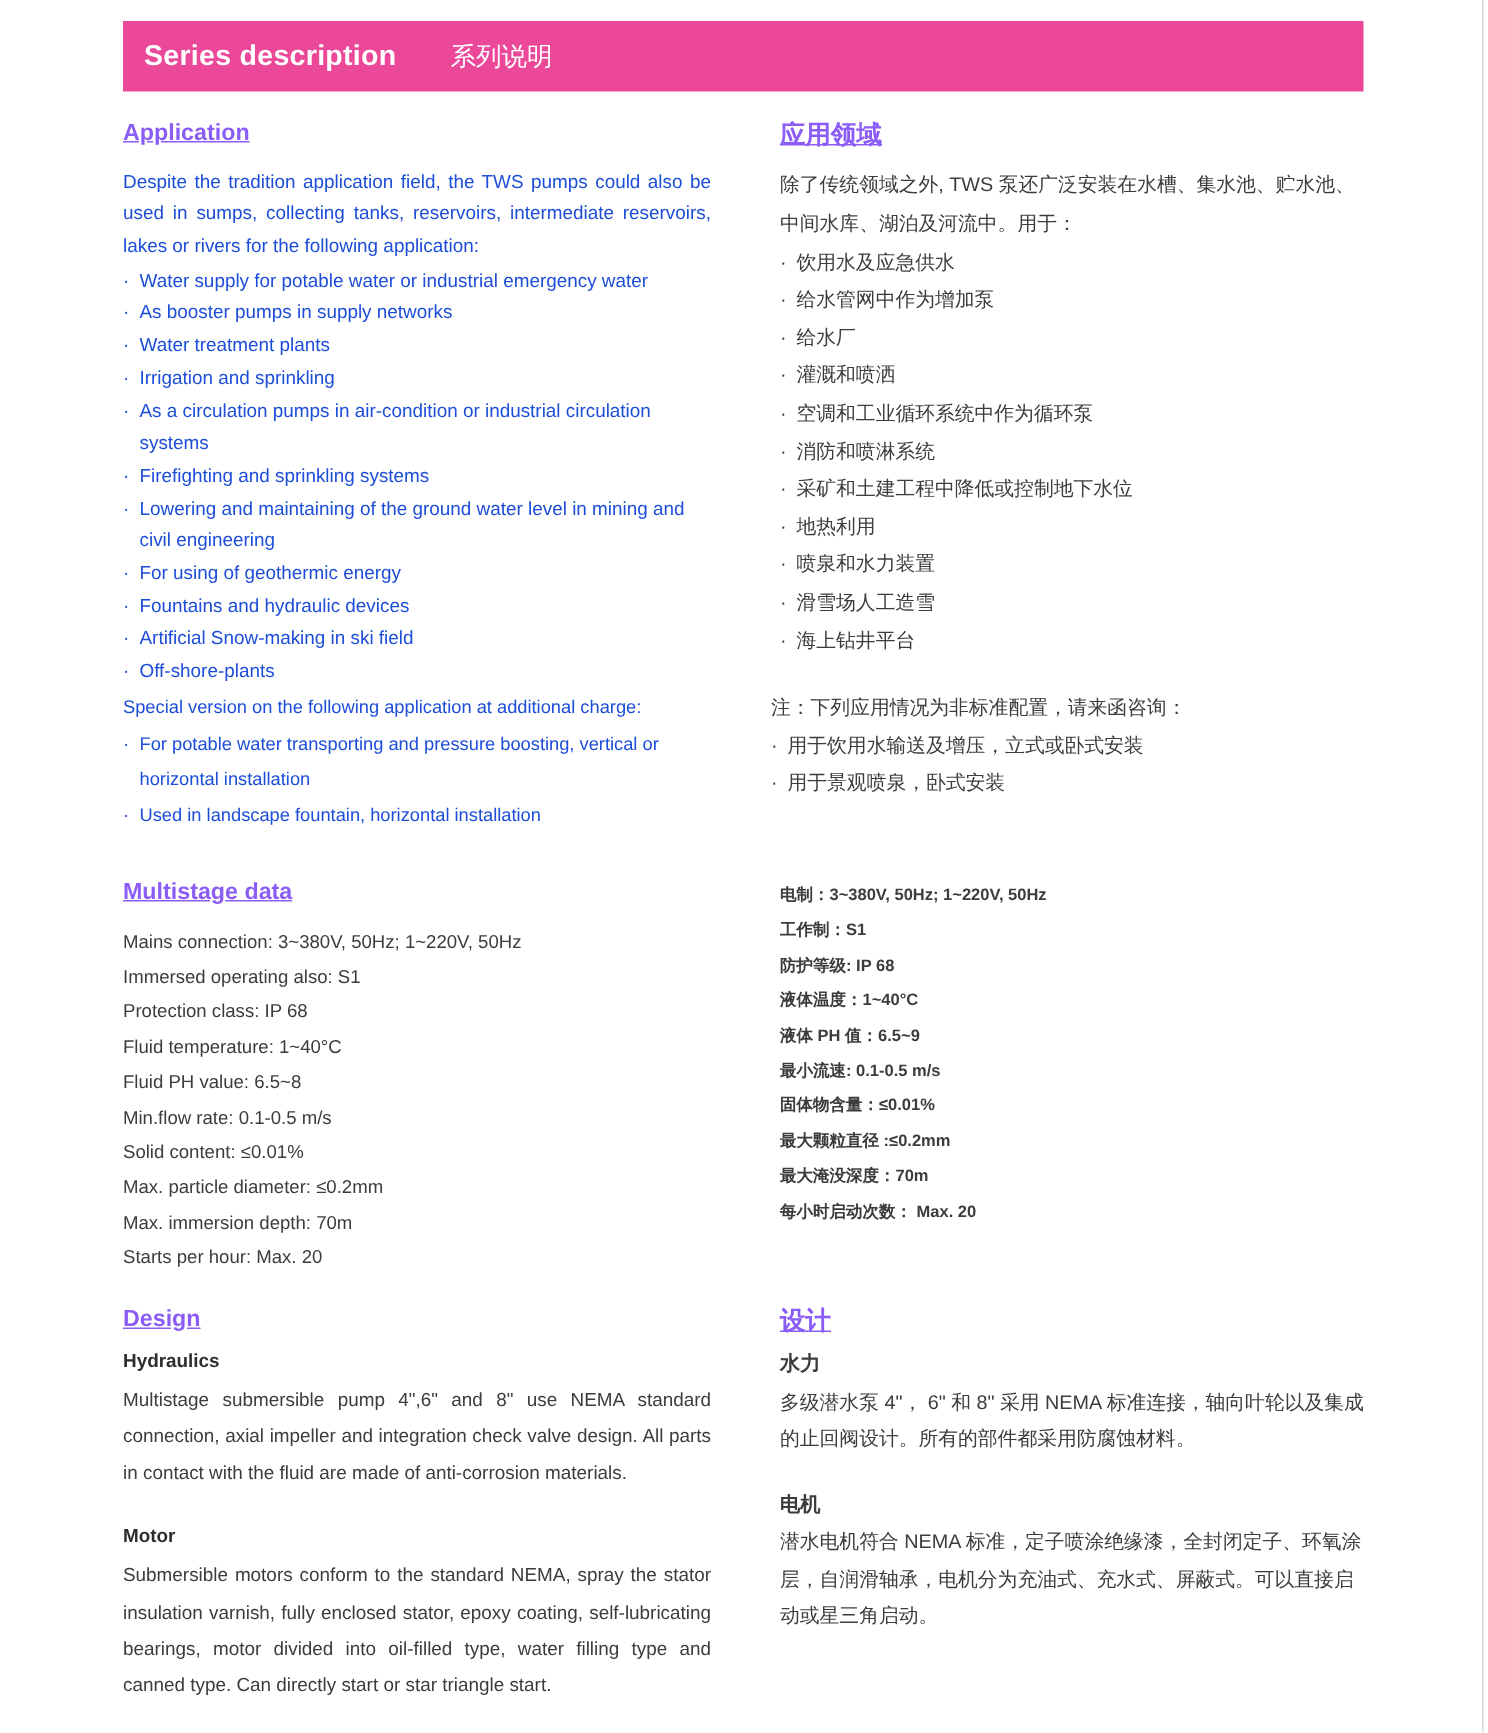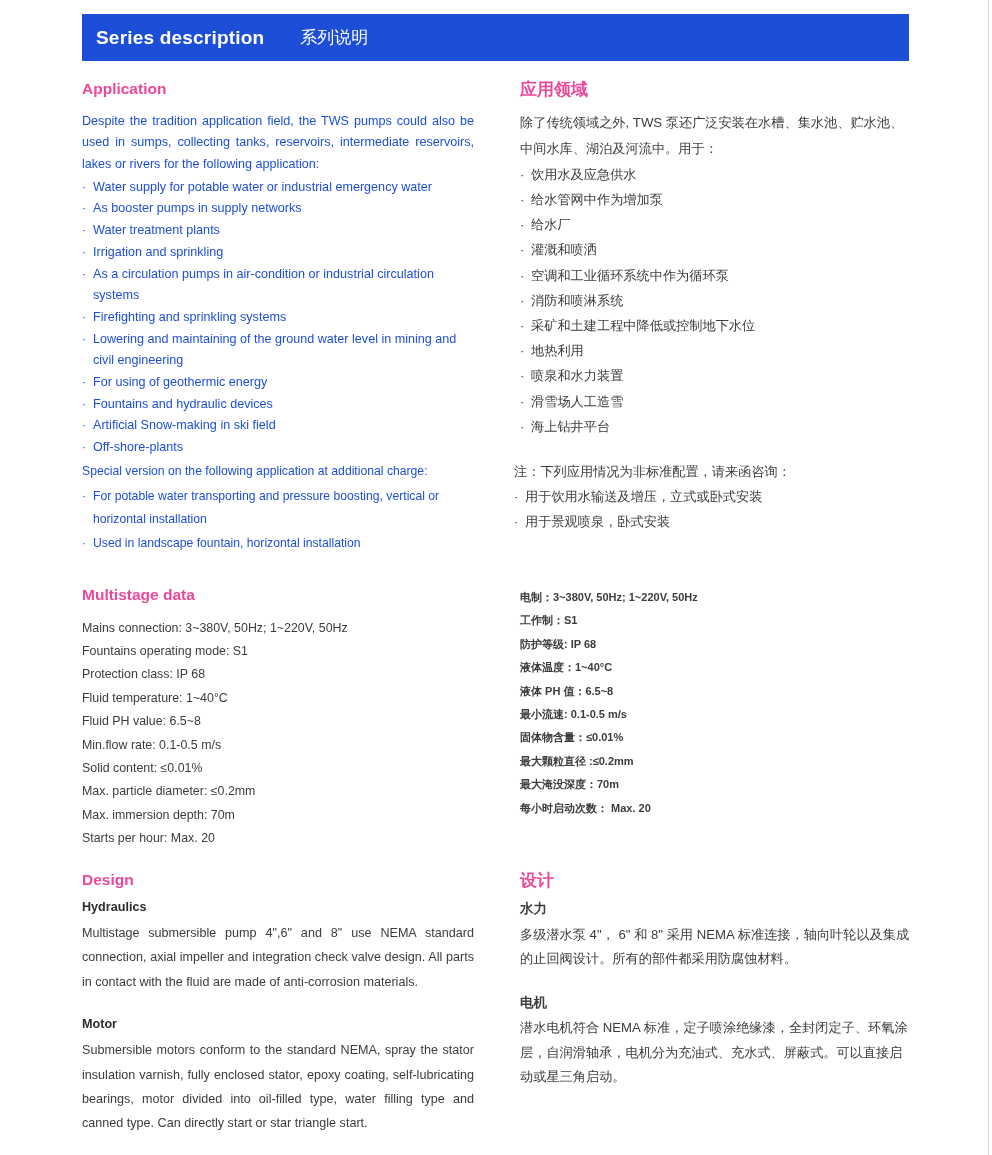--- a/index.html
+++ b/index.html
@@ -11,38 +11,38 @@
     color: #3c3c3c;
     overflow: hidden;
   }
   .page-edge {
     position: absolute; top: 0; bottom: 0; left: 988px; width: 1px;
     background: #d9d9d9;
   }
   
   .banner {
     position: absolute; left: 82px; top: 14px; width: 827px; height: 47px;
-    background: #1d4ed8;
+    background: #ec4899;
     display: flex; align-items: center;
     padding-left: 14px;
   }
   .banner-en { color: #ffffff; font-weight: bold; font-size: 19px; letter-spacing: 0.2px; }
   .banner-zh { color: #ffffff; font-size: 17px; margin-left: 36px; }
 
   
   .row {
     position: absolute; left: 82px; width: 828px;
     display: grid; grid-template-columns: 392px 1fr; column-gap: 46px;
   }
   .row-app     { top: 80px; }
   .row-special { top: 460px; gap: 40px; }
   .row-tech    { top: 586px; }
   .row-design  { top: 871px; }
 
-  h2 { color: #ec4899; font-size: 15.5px; font-weight: bold; line-height: 1.2; margin-bottom: 12px; }
+  h2 { color: #8b5cf6; font-size: 15.5px; font-weight: bold; line-height: 1.2; margin-bottom: 12px; text-decoration: underline; }
   .zh h2 { font-size: 17px; margin-bottom: 10px; }
 
   .body-en { font-size: 12.6px; line-height: 21.7px; color: #1d4ed8; }
   .justify { text-align: justify; }
   .zh .body-zh { font-size: 13.2px; line-height: 25.2px; color: #3c3c3c; }
 
   .bullets { margin-top: 1px; }
   .bullet { display: flex; }
   .bullet .dot { width: 11px; flex: 0 0 11px; text-align: left; }
   .bullet .bullet-text { flex: 1; }
@@ -204,38 +204,38 @@
           </div>
         </div>
     </section>
   </div>
 
   <div class="row row-tech">
     <section>
       <h2>Multistage data</h2>
       <div class="speclist-en">
           <div>Mains connection: 3~380V, 50Hz; 1~220V, 50Hz</div>
-          <div>Fountains operating mode: S1</div>
+          <div>Immersed operating also: S1</div>
           <div>Protection class: IP 68</div>
           <div>Fluid temperature: 1~40°C</div>
           <div>Fluid PH value: 6.5~8</div>
           <div>Min.flow rate: 0.1-0.5 m/s</div>
           <div>Solid content: ≤0.01%</div>
           <div>Max. particle diameter: ≤0.2mm</div>
           <div>Max. immersion depth: 70m</div>
           <div>Starts per hour: Max. 20</div>
         </div>
     </section>
     <section class="zh">
       <div class="speclist-zh">
           <div>电制：3~380V, 50Hz; 1~220V, 50Hz</div>
           <div>工作制：S1</div>
           <div>防护等级: IP 68</div>
           <div>液体温度：1~40°C</div>
-          <div>液体 PH 值：6.5~8</div>
+          <div>液体 PH 值：6.5~9</div>
           <div>最小流速: 0.1-0.5 m/s</div>
           <div>固体物含量：≤0.01%</div>
           <div>最大颗粒直径 :≤0.2mm</div>
           <div>最大淹没深度：70m</div>
           <div>每小时启动次数： Max. 20</div>
         </div>
     </section>
   </div>
 
   <div class="row row-design">

